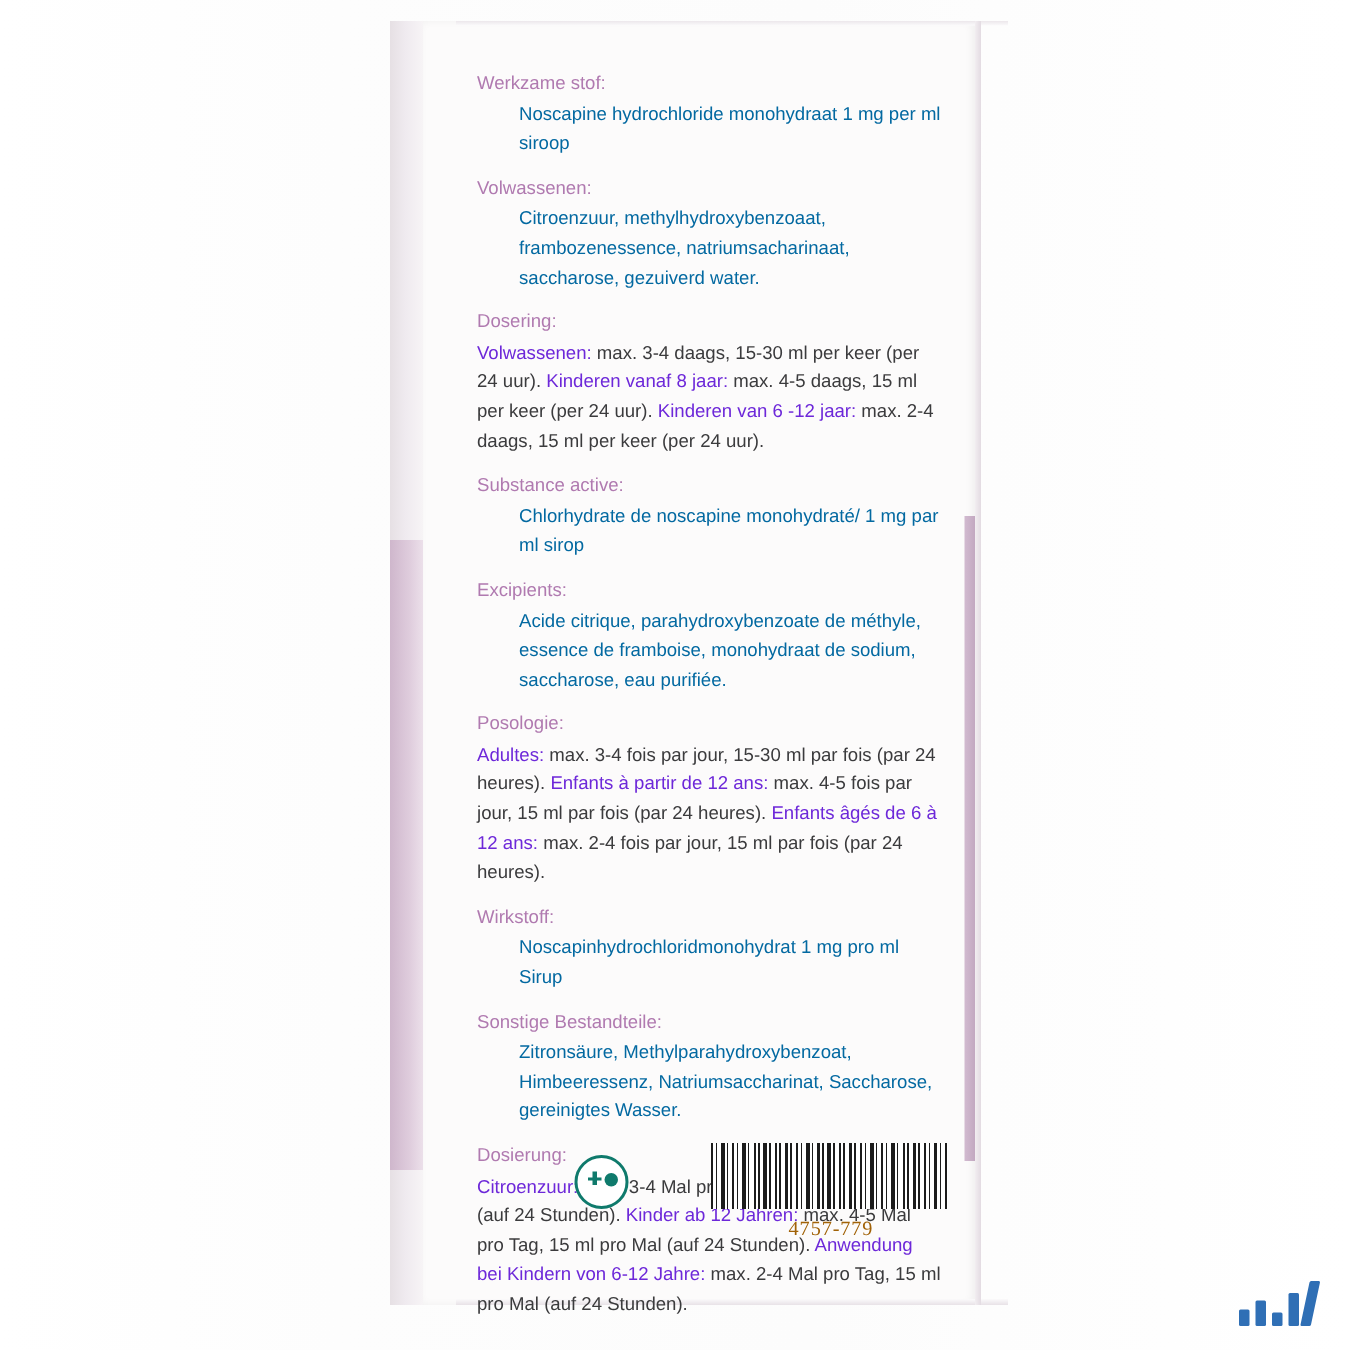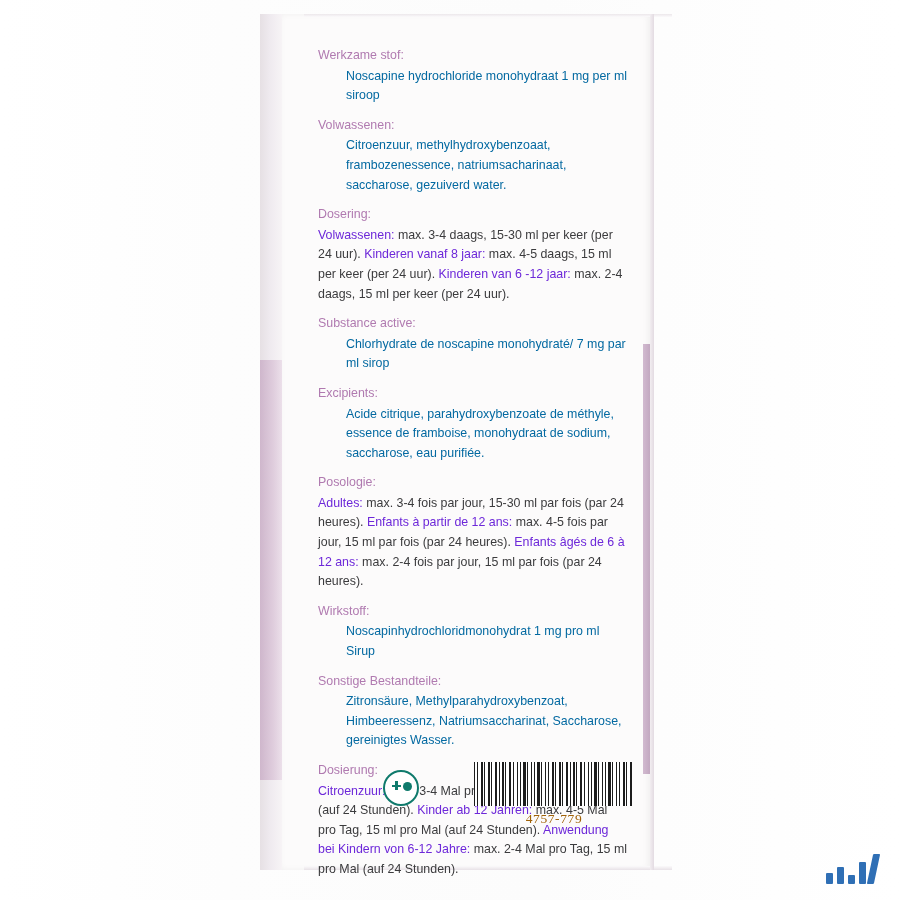--- a/index.html
+++ b/index.html
@@ -259,21 +259,21 @@
         <div class="heading">Werkzame stof:</div>
         <div class="body-text">Noscapine hydrochloride monohydraat 1 mg per ml siroop</div>
 
         <div class="heading">Volwassenen:</div>
         <div class="body-text">Citroenzuur, methylhydroxybenzoaat, frambozenessence, natriumsacharinaat, saccharose, gezuiverd water.</div>
 
         <div class="heading">Dosering:</div>
         <div class="dose-para"><span class="grp">Volwassenen:</span><span> max. 3-4 daags, 15-30 ml per keer (per 24 uur).</span> <span class="grp">Kinderen vanaf 8 jaar:</span><span> max. 4-5 daags, 15 ml per keer (per 24 uur).</span> <span class="grp">Kinderen van 6 -12 jaar:</span><span> max. 2-4 daags, 15 ml per keer (per 24 uur).</span></div>
 
         <div class="heading">Substance active:</div>
-        <div class="body-text">Chlorhydrate de noscapine monohydraté/ 7 mg par ml sirop</div>
+        <div class="body-text">Chlorhydrate de noscapine monohydraté/ 1 mg par ml sirop</div>
 
         <div class="heading">Excipients:</div>
         <div class="body-text">Acide citrique, parahydroxybenzoate de méthyle, essence de framboise, monohydraat de sodium, saccharose, eau purifiée.</div>
 
         <div class="heading">Posologie:</div>
         <div class="dose-para"><span class="grp">Adultes:</span><span> max. 3-4 fois par jour, 15-30 ml par fois (par 24 heures).</span> <span class="grp">Enfants à partir de 12 ans:</span><span> max. 4-5 fois par jour, 15 ml par fois (par 24 heures).</span> <span class="grp">Enfants âgés de 6 à 12 ans:</span><span> max. 2-4 fois par jour, 15 ml par fois (par 24 heures).</span></div>
 
         <div class="heading">Wirkstoff:</div>
         <div class="body-text">Noscapinhydrochloridmonohydrat 1 mg pro ml Sirup</div>
 

